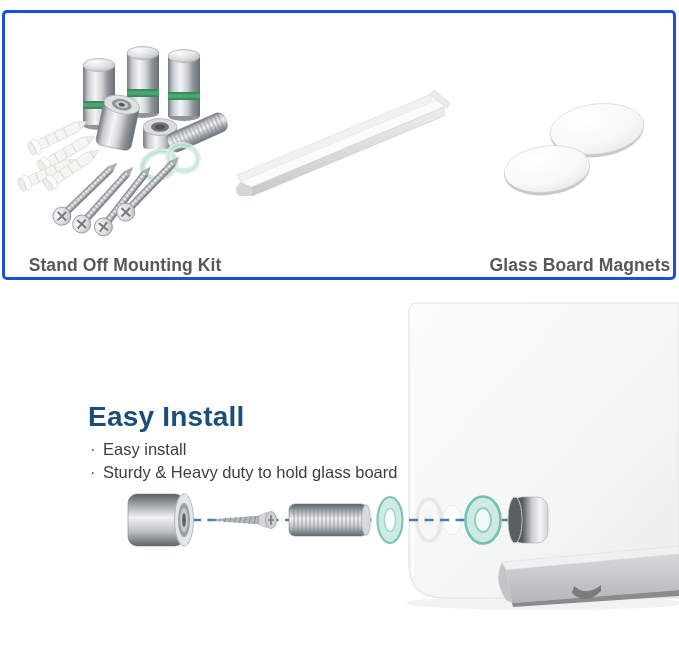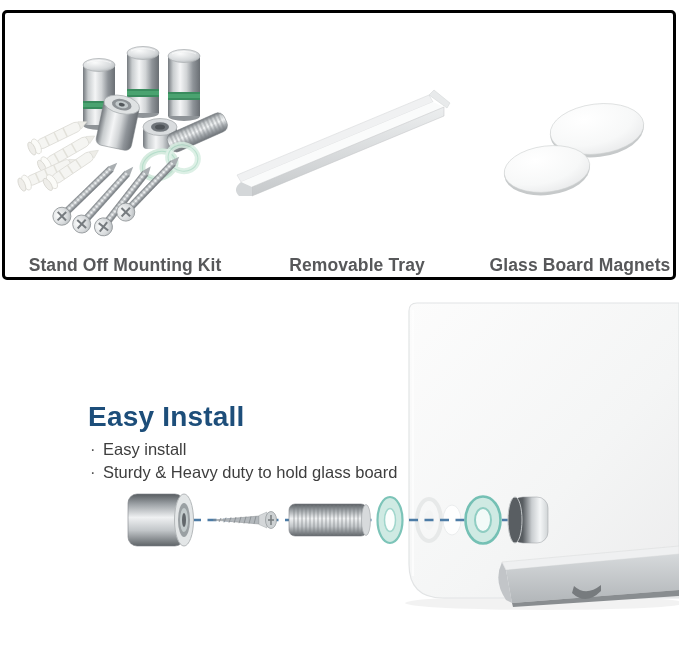--- a/index.html
+++ b/index.html
@@ -3,21 +3,21 @@
 <meta charset="utf-8">
 <style>
   html,body{margin:0;padding:0;background:#ffffff;}
   #stage{
     position:relative;width:679px;height:672px;background:#ffffff;overflow:hidden;
     font-family:"Liberation Sans",sans-serif;
   }
   
   .includes-box{
     position:absolute;left:2px;top:10px;width:674px;height:270px;
-    border:3px solid #000000;border-radius:5px;box-sizing:border-box;background:#ffffff;
+    border:3px solid #1d4ed8;border-radius:5px;box-sizing:border-box;background:#ffffff;
   }
   .includes-title{
     position:absolute;left:6px;top:0;z-index:3;
     background:#ffffff;padding:0 22px 14px 2px;
     font-size:36px;line-height:34px;font-weight:700;color:#2d5a8c;letter-spacing:.5px;
   }
   .product-img{position:absolute;}
   .product-label{
     position:absolute;top:242px;width:210px;text-align:center;
     font-size:17.5px;font-weight:700;color:#57585a;letter-spacing:.1px;
@@ -173,21 +173,20 @@
         <ellipse cx="118" cy="42" rx="47" ry="26" transform="rotate(-7 118 42)" fill="#c6c9ca"></ellipse>
         <ellipse cx="118" cy="40" rx="47" ry="25" transform="rotate(-7 118 40)" fill="url(#magG)" stroke="#cdd0d1" stroke-width=".6"></ellipse>
       </g>
       <g>
         <ellipse cx="68" cy="82" rx="43" ry="24" transform="rotate(-7 68 82)" fill="#c6c9ca"></ellipse>
         <ellipse cx="68" cy="80" rx="43" ry="23" transform="rotate(-7 68 80)" fill="url(#magG)" stroke="#cdd0d1" stroke-width=".6"></ellipse>
       </g>
     </svg>
 
     <div class="product-label label-1">Stand Off Mounting Kit</div>
-    <div class="product-label label-2">Removable Tray</div>
     <div class="product-label label-3">Glass Board Magnets</div>
   </div>
 
 
   <svg class="diagram-svg" width="679" height="335" viewBox="0 0 679 335">
     <defs>
       <linearGradient id="boardG" x1="0" y1="0" x2="1" y2="1">
         <stop offset="0" stop-color="#fcfcfc"></stop>
           <stop offset=".6" stop-color="#f4f5f5"></stop>
         <stop offset="1" stop-color="#ececed"></stop>

